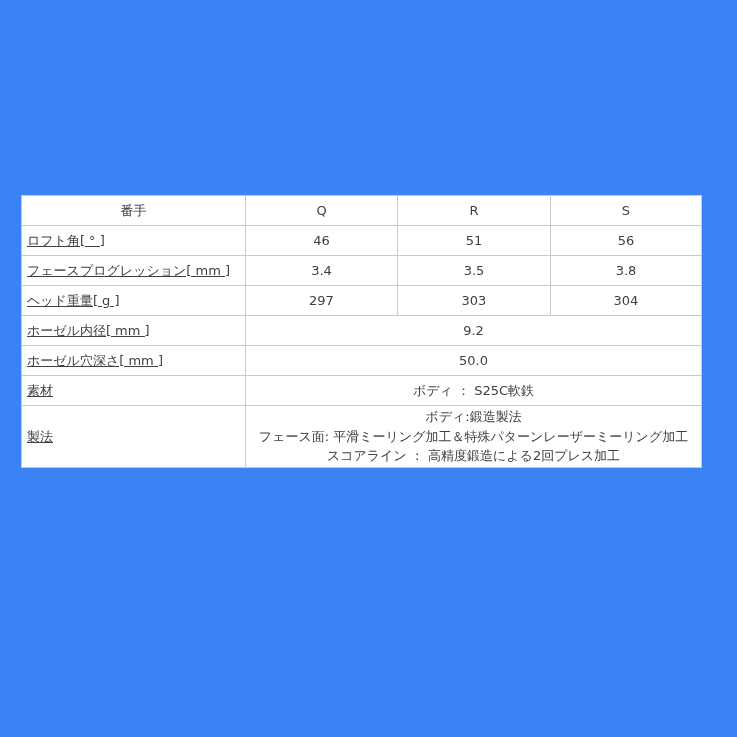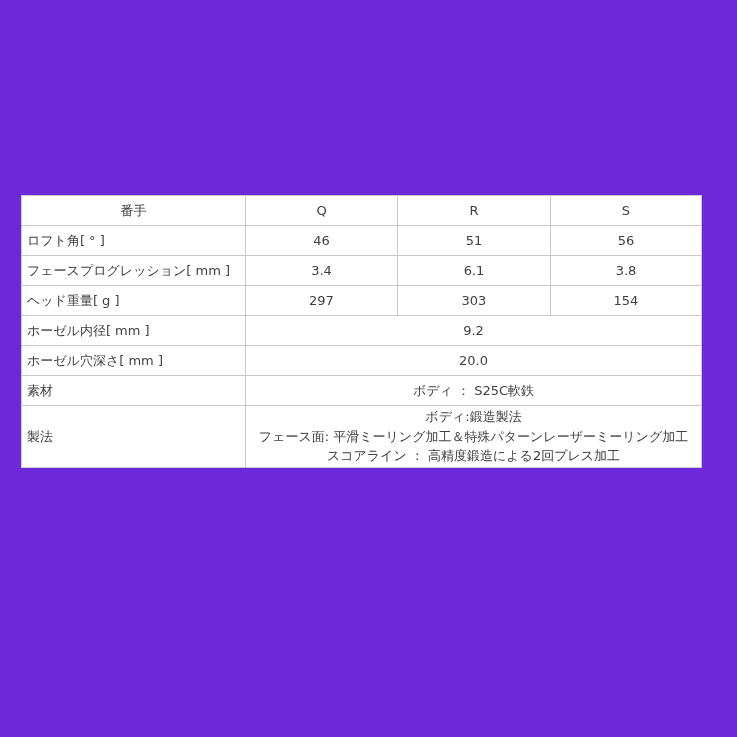--- a/index.html
+++ b/index.html
@@ -7,21 +7,21 @@
     padding: 0;
     background: #ffffff;
     width: 737px;
     height: 737px;
     font-family: "DejaVu Sans", "Liberation Sans", sans-serif;
   }
   .page {
     position: relative;
     width: 737px;
     height: 737px;
-    background: #6d28d9;
+    background: #3b82f6;
     overflow: hidden;
   }
   table.spec-table {
     position: absolute;
     left: 21px;
     top: 195px;
     width: 680px;
     border-collapse: collapse;
     table-layout: fixed;
     font-size: 13px;
@@ -36,20 +36,21 @@
     vertical-align: middle;
     font-weight: normal;
     line-height: 1.5;
   }
   col.label-col  { width: 224px; }
   col.data-col-q { width: 152px; }
   col.data-col-r { width: 153px; }
   col.data-col-s { width: 151px; }
   .cell-label {
     text-align: left;
+    text-decoration: underline;
   }
   .cell-center,
   th.cell-header {
     text-align: center;
   }
   td.cell-multiline {
     white-space: pre-line;
     text-align: center;
     padding-top: 3px;
     padding-bottom: 3px;
@@ -77,36 +78,36 @@
     <tbody>
       <tr>
         <td class="cell-label">ロフト角[ ° ]</td>
         <td class="cell-center">46</td>
         <td class="cell-center">51</td>
         <td class="cell-center">56</td>
       </tr>
       <tr>
         <td class="cell-label">フェースプログレッション[ mm ]</td>
         <td class="cell-center">3.4</td>
-        <td class="cell-center">6.1</td>
+        <td class="cell-center">3.5</td>
         <td class="cell-center">3.8</td>
       </tr>
       <tr>
         <td class="cell-label">ヘッド重量[ g ]</td>
         <td class="cell-center">297</td>
         <td class="cell-center">303</td>
-        <td class="cell-center">154</td>
+        <td class="cell-center">304</td>
       </tr>
       <tr>
         <td class="cell-label">ホーゼル内径[ mm ]</td>
         <td class="cell-center" colspan="3">9.2</td>
       </tr>
       <tr>
         <td class="cell-label">ホーゼル穴深さ[ mm ]</td>
-        <td class="cell-center" colspan="3">20.0</td>
+        <td class="cell-center" colspan="3">50.0</td>
       </tr>
       <tr>
         <td class="cell-label">素材</td>
         <td class="cell-center" colspan="3">ボディ ： S25C軟鉄</td>
       </tr>
       <tr>
         <td class="cell-label">製法</td>
         <td class="cell-multiline" colspan="3">ボディ:鍛造製法
 フェース面: 平滑ミーリング加工＆特殊パターンレーザーミーリング加工
 スコアライン ： 高精度鍛造による2回プレス加工</td>

